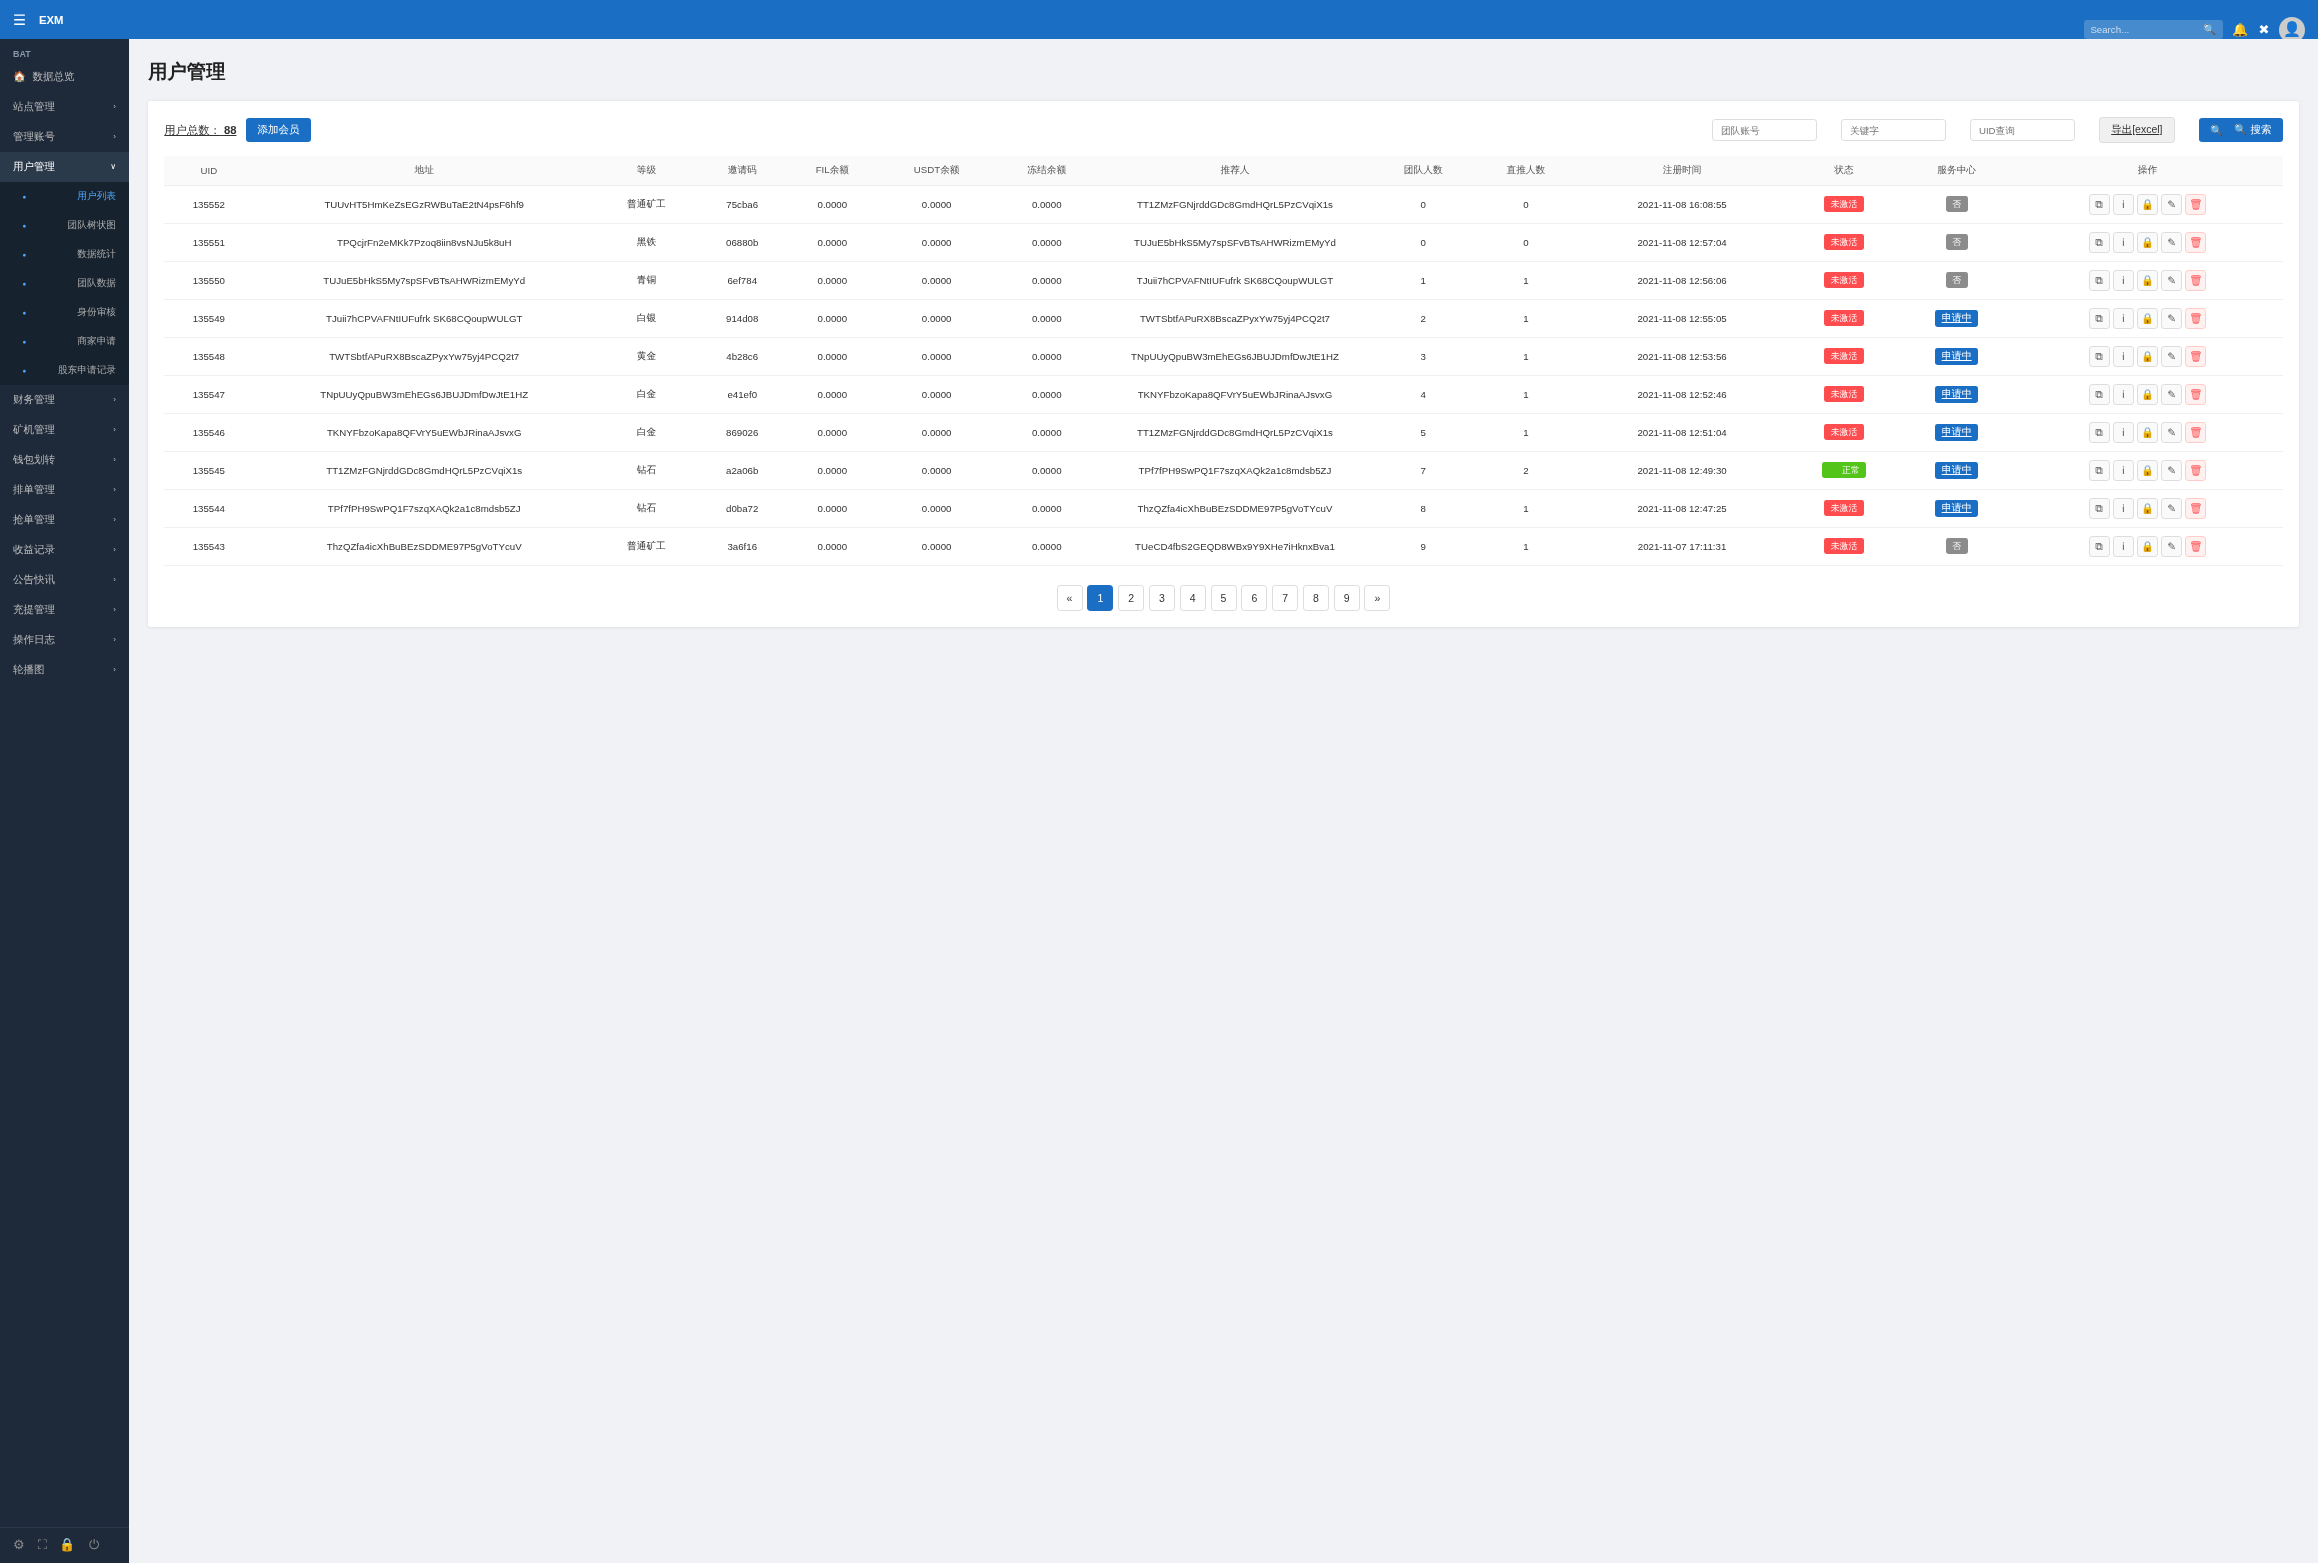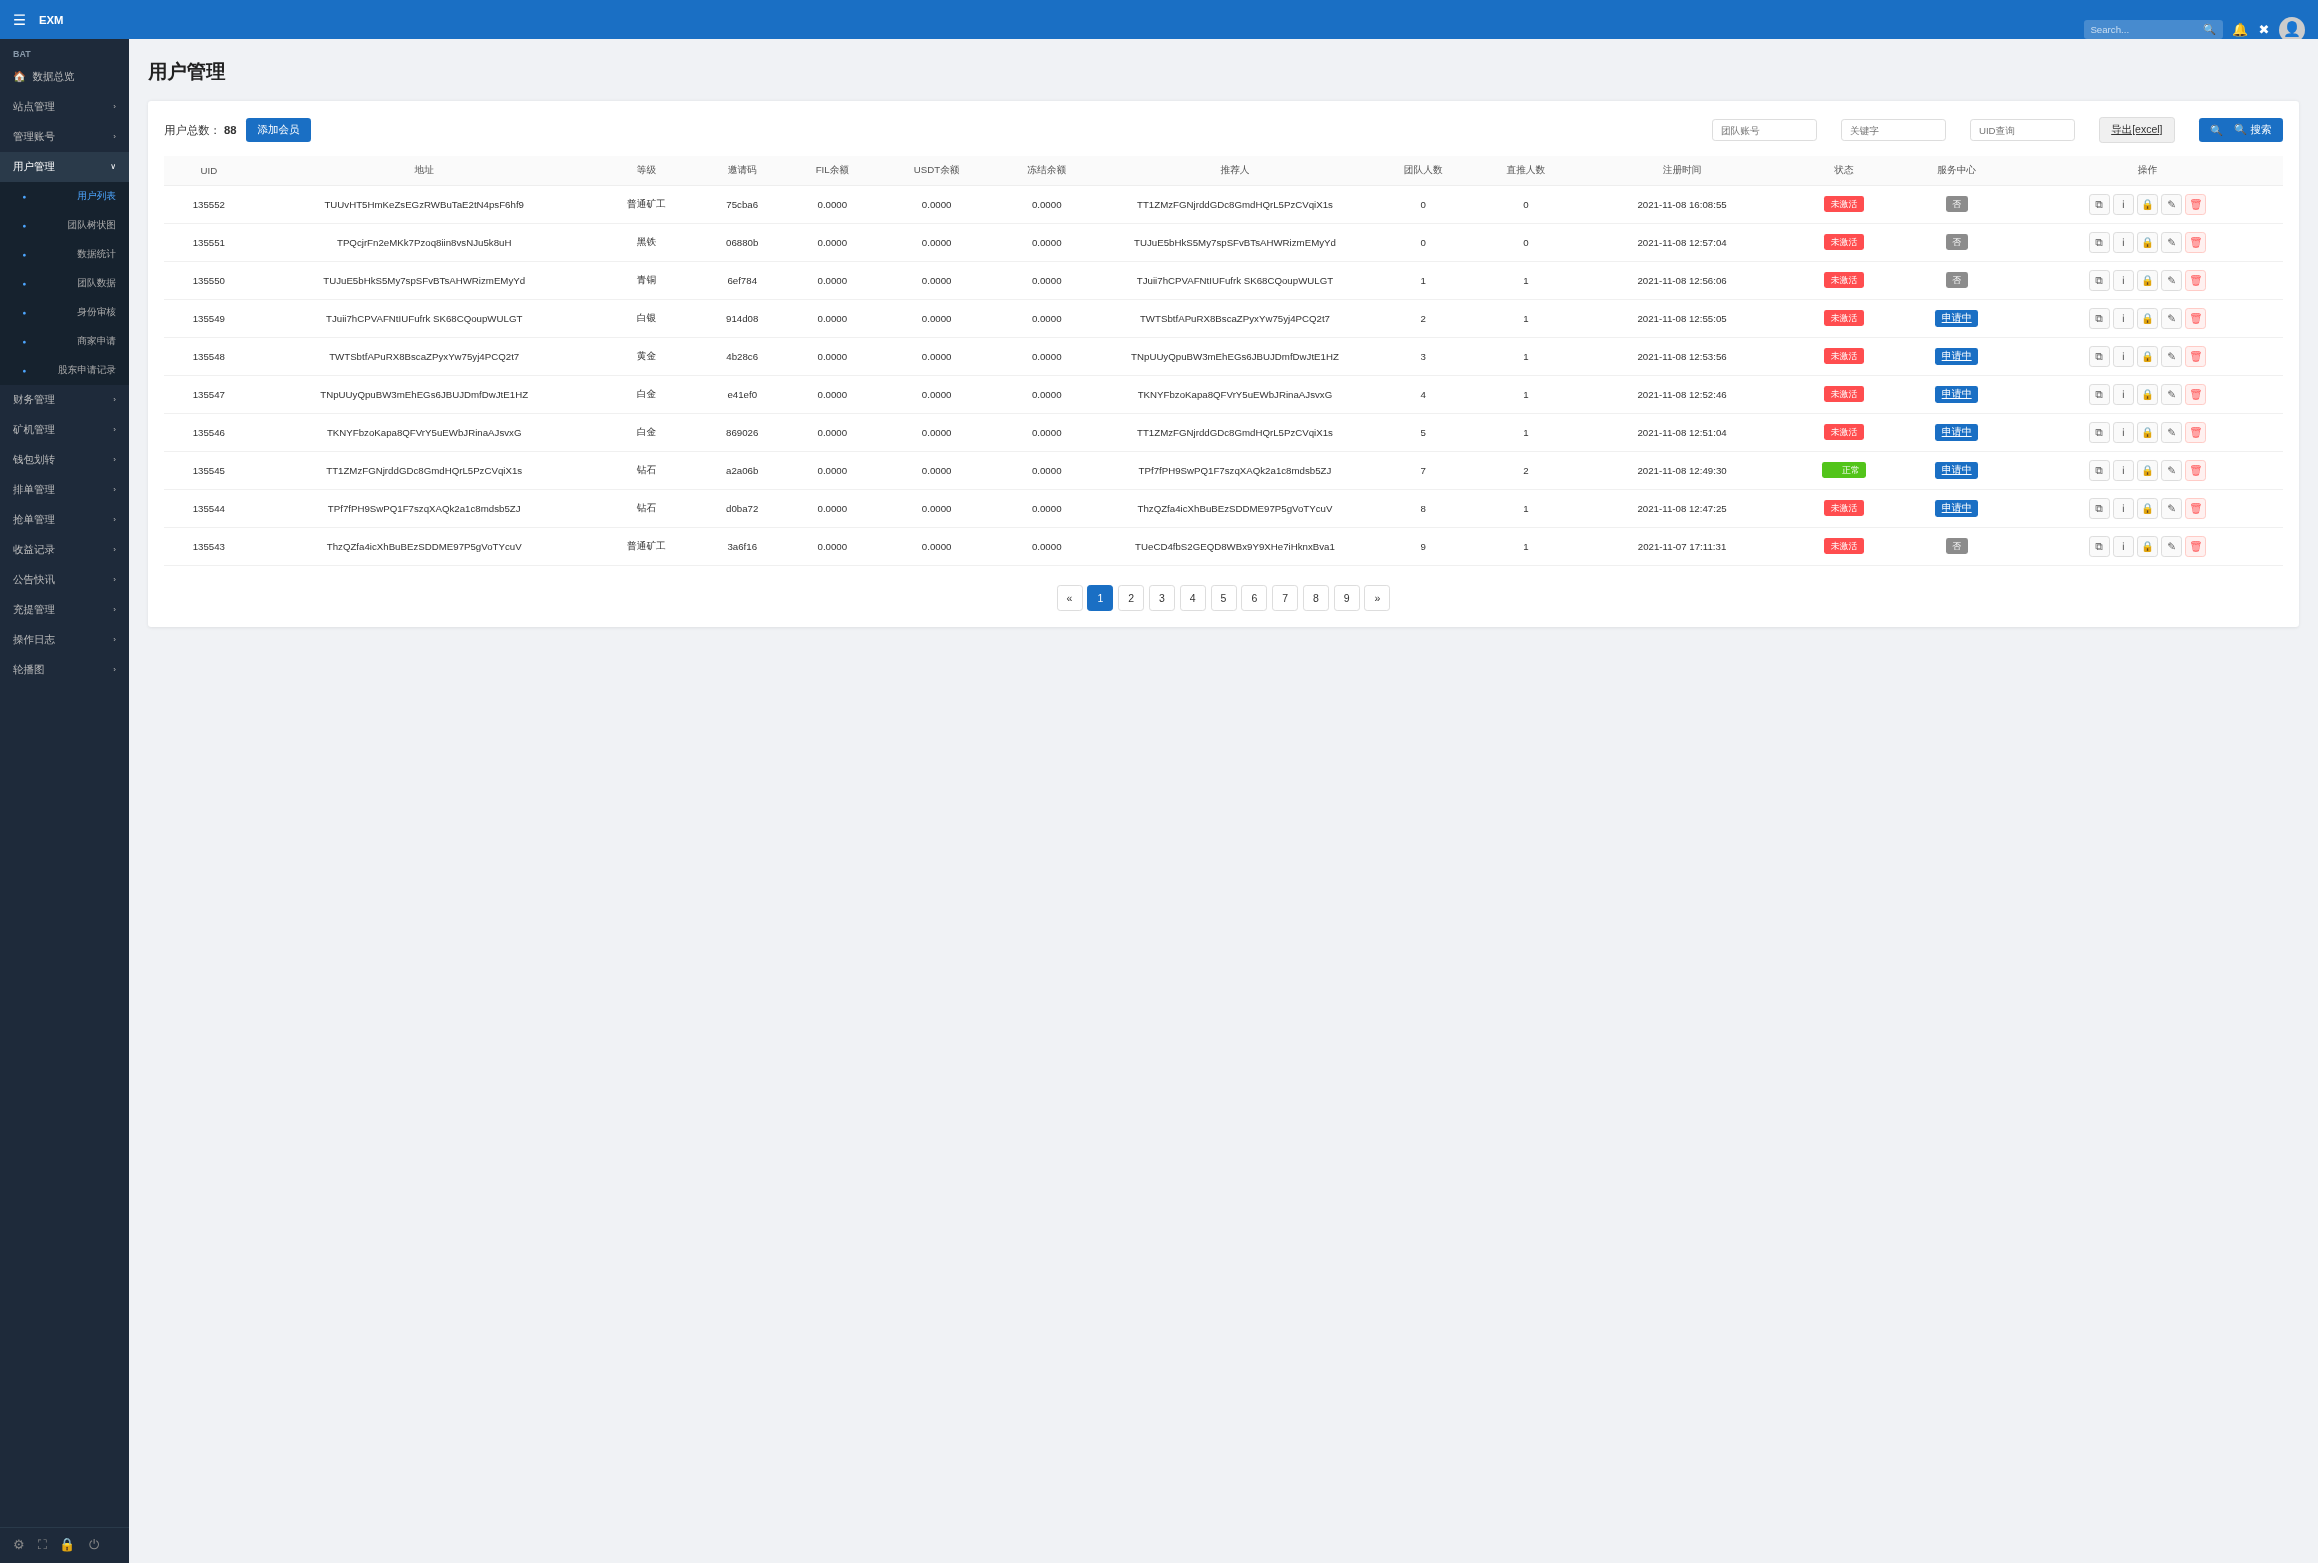--- a/index.html
+++ b/index.html
@@ -125,21 +125,21 @@
       box-shadow: 0 0.8px 3.2px rgba(0,0,0,0.08);
     }
 
     
     .toolbar {
       display: flex;
       align-items: center;
       gap: 9.7px;
       margin-bottom: 13px;
     }
-    .total-label { font-size: 11.3px; color: #333; }
+    .total-label { font-size: 11.3px; color: #333; text-decoration: underline; }
     .btn-add {
       background: #1a6fc4;
       color: #fff;
       border: none;
       border-radius: 3.2px;
       padding: 4.8px 11.3px;
       cursor: pointer;
       font-size: 10.5px;
     }
     .spacer { flex: 1; }

